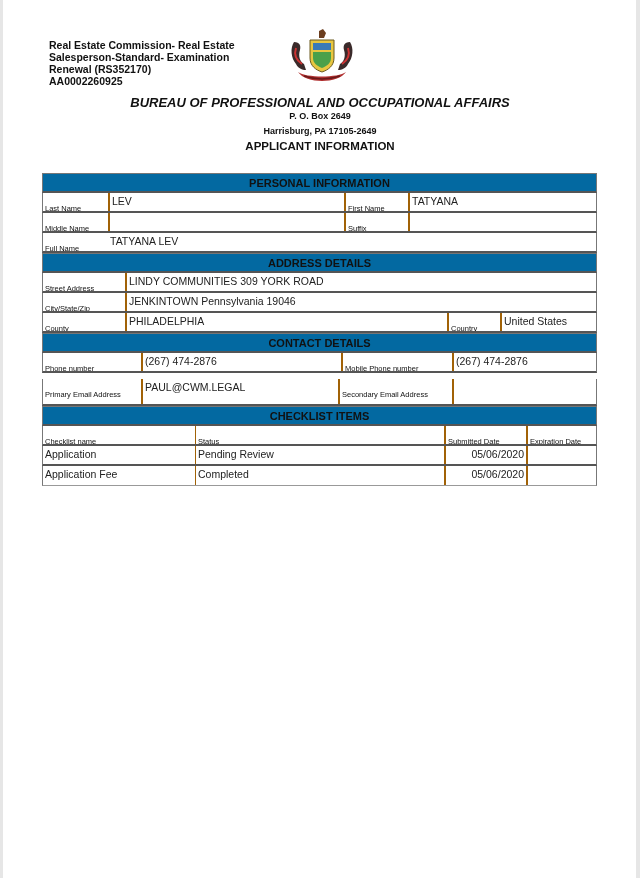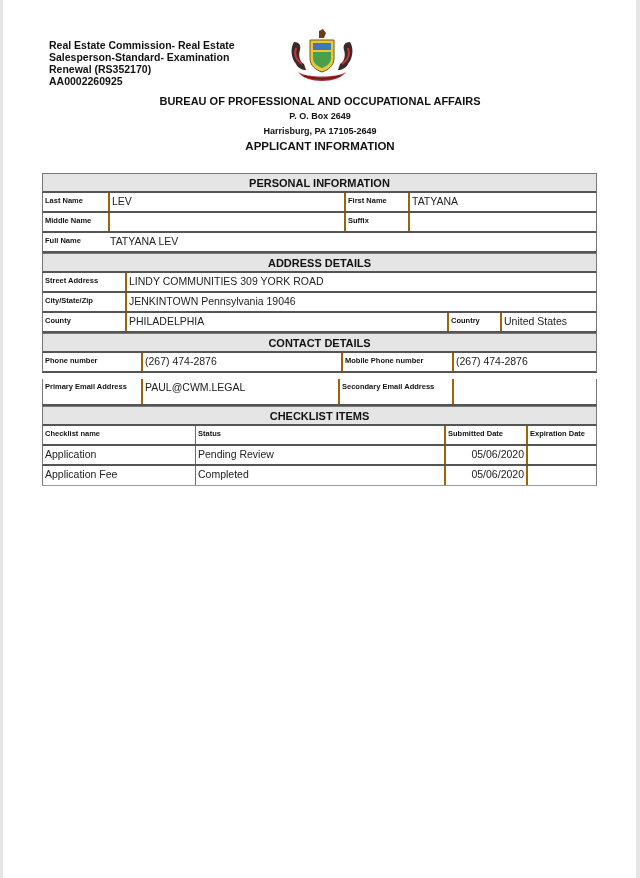--- a/index.html
+++ b/index.html
@@ -7,34 +7,34 @@
     width: 640px; height: 878px; background: #ffffff; position: relative; overflow: hidden;
     font-family: "Liberation Sans", sans-serif; color: #111;
   }
   .page-edge-l { position: absolute; left: 0; top: 0; width: 3px; height: 878px; background: #e6e6e6; }
   .page-edge-r { position: absolute; right: 0; top: 0; width: 4px; height: 878px; background: #e6e6e6; }
   .hdr-left {
     position: absolute; left: 49px; top: 39px; font-size: 10.5px; font-weight: bold; line-height: 12px; color: #111;
   }
   .seal { position: absolute; left: 282px; top: 28px; width: 80px; height: 56px; }
   .center-lines { position: absolute; left: 0; width: 640px; text-align: center; font-weight: bold; color: #111; }
-  .bureau { top: 95px; font-size: 11px; left: 0; }
+  .bureau { top: 95px; font-size: 13px; left: 0; font-style: italic; }
   .pobox  { top: 111px; font-size: 9px; }
   .city   { top: 126px; font-size: 9px; }
   .appinfo{ top: 140px; font-size: 11.5px; }
 
   .form { position: absolute; left: 42px; top: 173px; width: 555px; }
   .row { position: relative; height: 20px; border-left: 1px solid #777; border-right: 1px solid #777; border-bottom: 2px solid #555; box-sizing: border-box; }
   .section {
-    height: 20px; background: #e5e5e5; text-align: center; font-weight: bold; font-size: 11px; line-height: 19px;
+    height: 20px; background: #0369a1; text-align: center; font-weight: bold; font-size: 11px; line-height: 19px;
     border: 1px solid #777; border-bottom: 2px solid #555; box-sizing: border-box;
   }
   .cell { position: absolute; top: 0; bottom: 0; box-sizing: border-box; border-left: 2px solid #a16207; overflow: hidden; white-space: nowrap; }
   .cell.first { border-left: none; }
-  .lbl { font-size: 7.5px; font-weight: bold; padding: 3px 2px 0 2px; }
+  .lbl { font-size: 7.5px; font-weight: normal; padding: 11px 2px 0 2px; }
   .val { font-size: 10.5px; padding: 2px 2px 0 2px; color: #222; }
   .val.right { text-align: right; padding-right: 2px; }
   .tall { height: 27px; margin-top: 6px; }
 </style>
 </head>
 <body>
 
 <div class="page-edge-l"></div>
 <div class="page-edge-r"></div>
 

